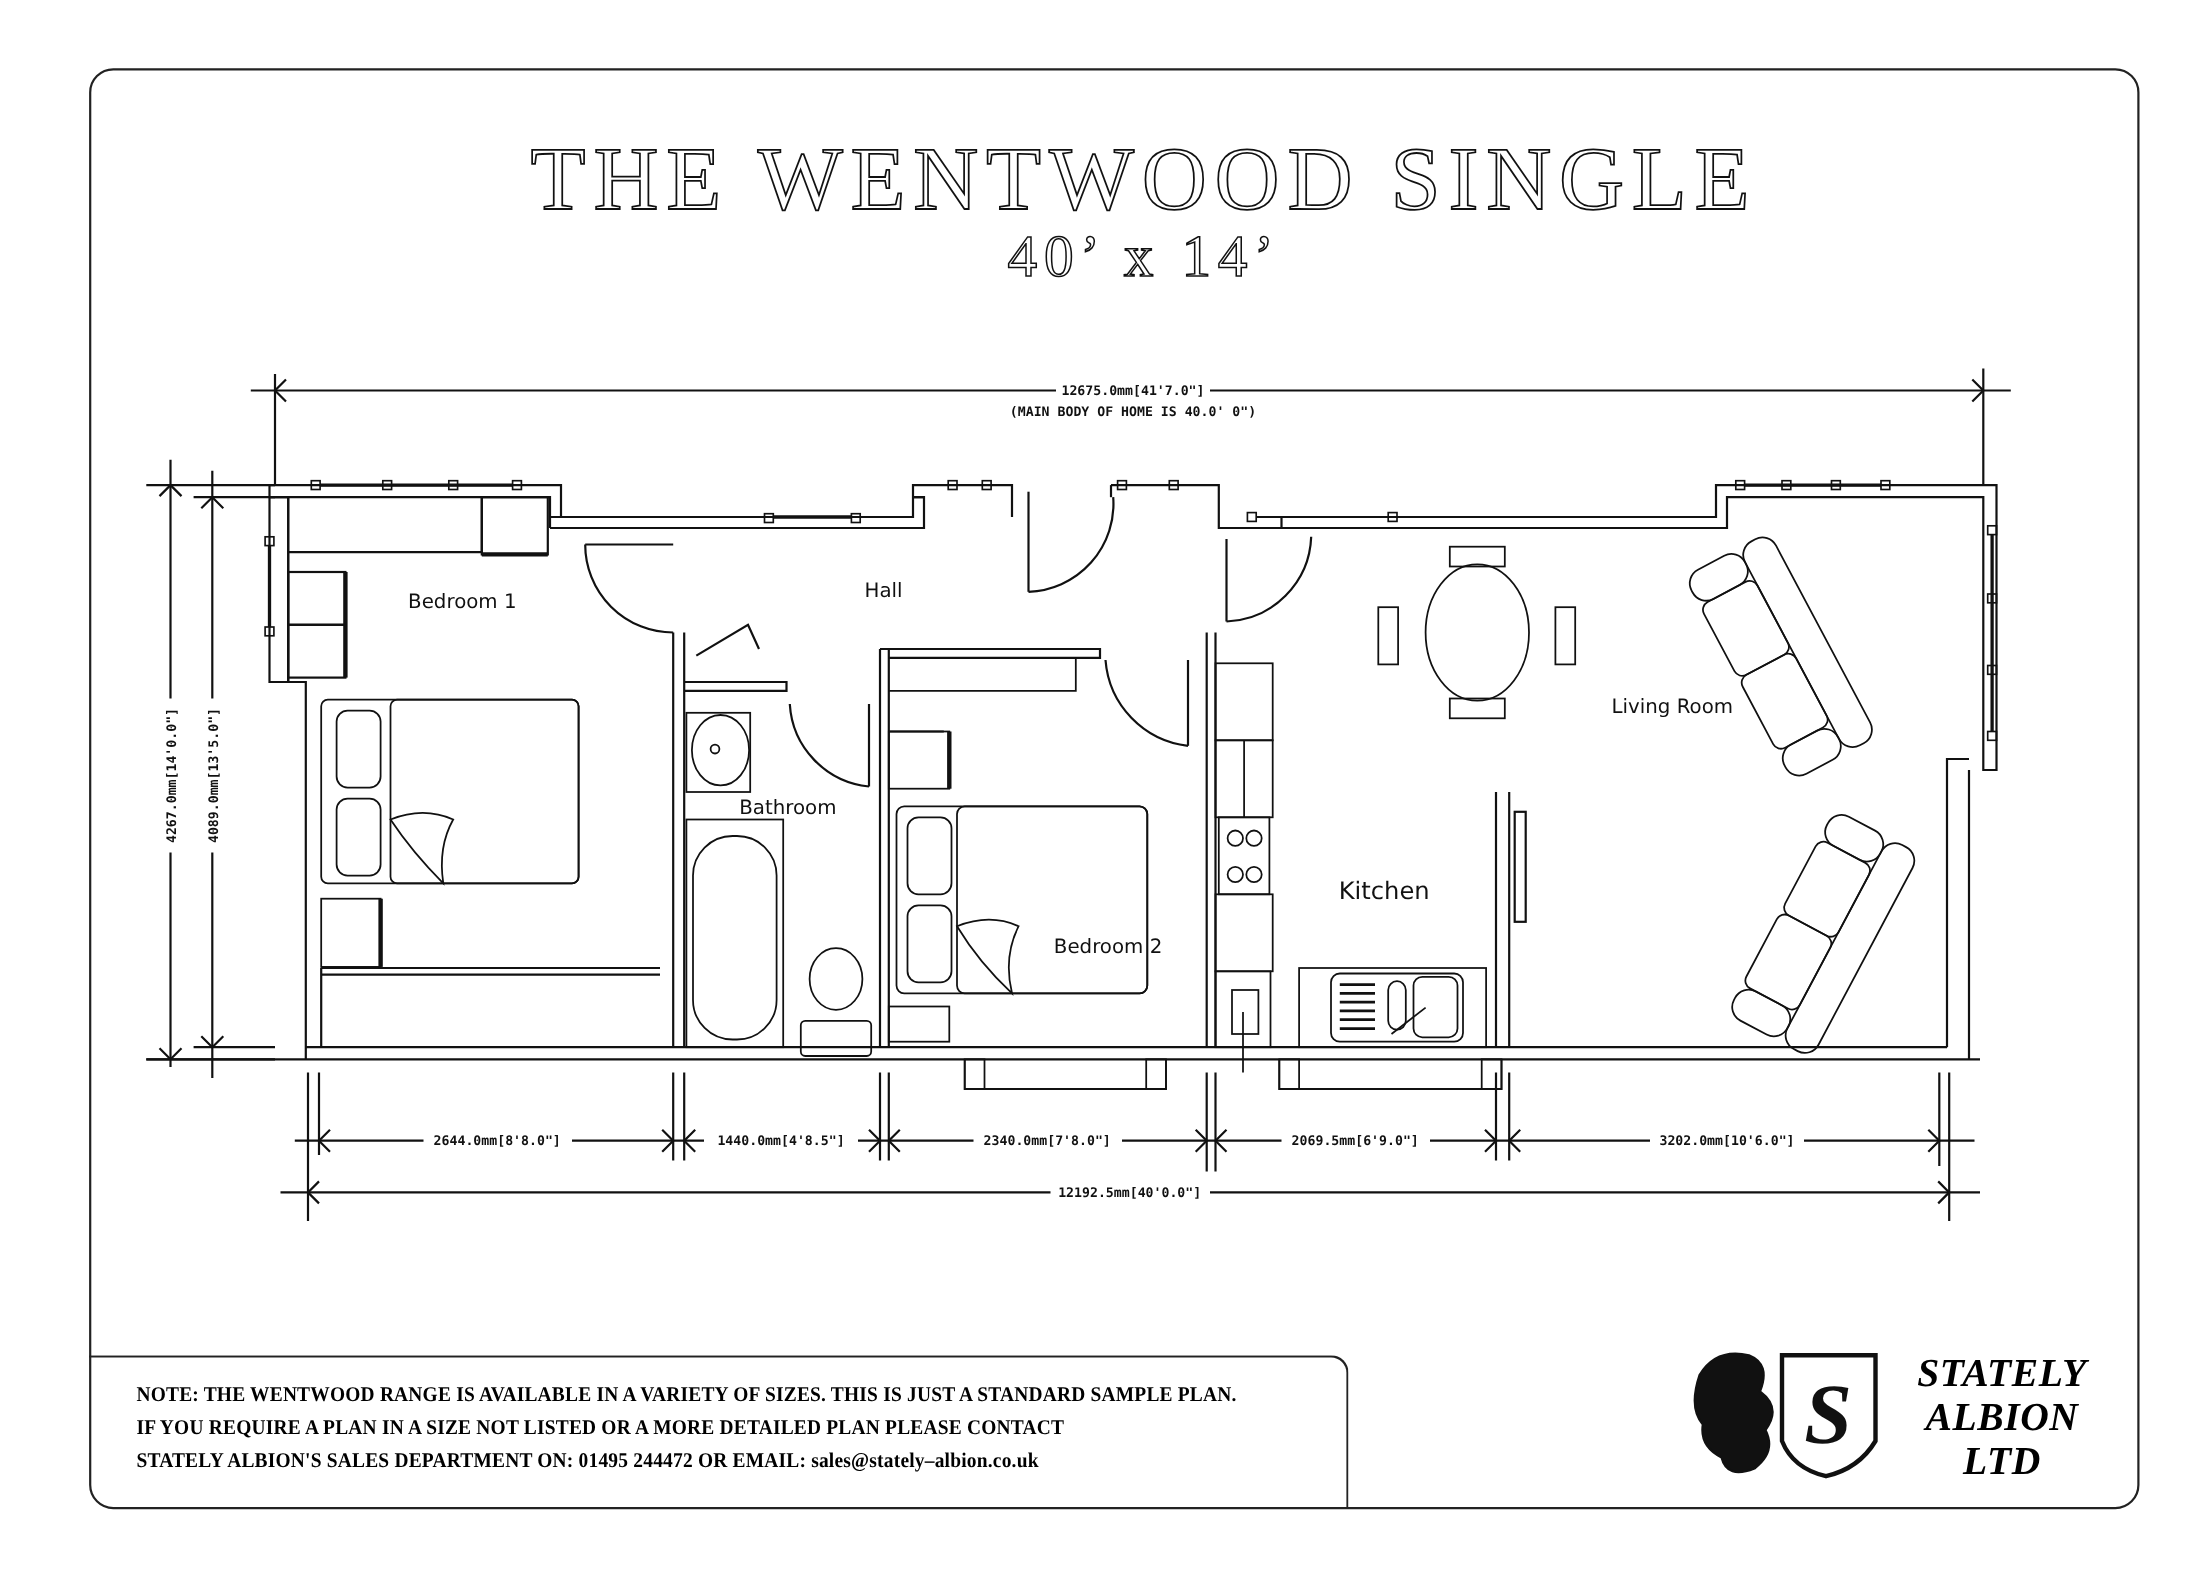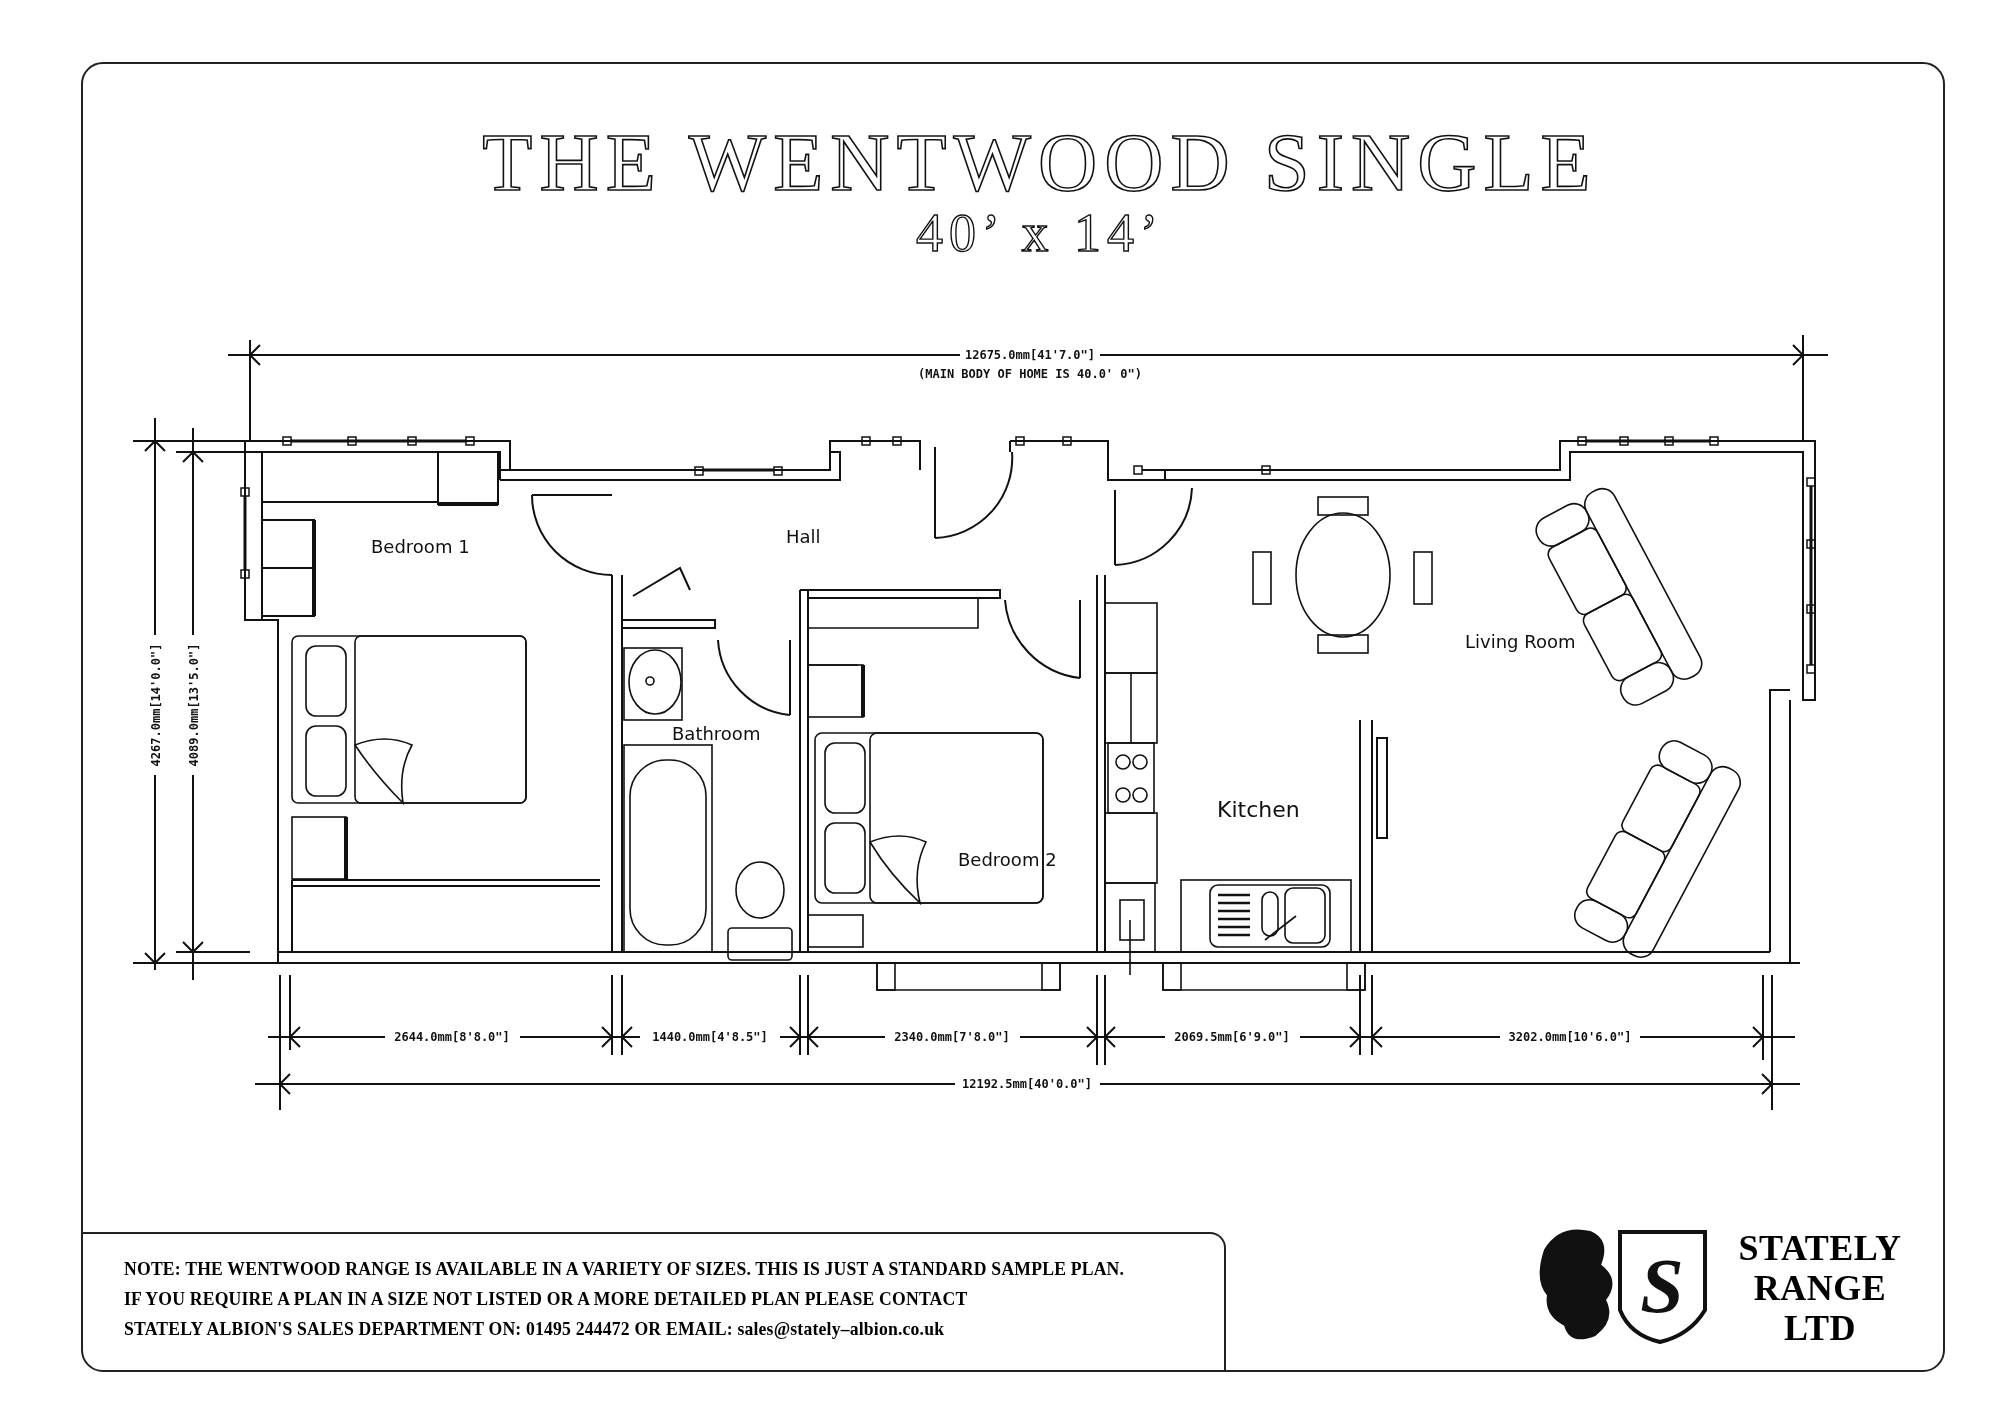--- a/index.html
+++ b/index.html
@@ -6,21 +6,21 @@
   body { width:2000px; height:1426px; position:relative; overflow:hidden; font-family:"Liberation Sans", sans-serif; color:#000; }
   .frame { position:absolute; left:81px; top:62px; width:1864px; height:1310px; border:2.5px solid #222; border-radius:22px; box-sizing:border-box; }
   .title { position:absolute; left:0; width:2080px; top:122px; text-align:center; font-family:"Liberation Serif", serif; font-size:82px; letter-spacing:7px; color:#fff; -webkit-text-stroke:1.6px #111; font-weight:normal; line-height:1; }
   .subtitle { position:absolute; left:0; width:2080px; top:206px; text-align:center; font-family:"Liberation Serif", serif; font-size:54px; letter-spacing:6px; color:#fff; -webkit-text-stroke:1.4px #111; line-height:1; }
   svg.plan { position:absolute; left:0; top:0; }
   .dimtxt { font-family:"DejaVu Sans Mono", monospace; font-size:12px; font-weight:bold; fill:#111; }
   .room { font-family:"DejaVu Sans", sans-serif; font-size:18px; fill:#111; }
   .roomL { font-family:"DejaVu Sans", sans-serif; font-size:22px; fill:#111; }
   .note-box { position:absolute; left:81px; top:1232px; width:1145px; height:140px; border-top:2.5px solid #222; border-right:2.5px solid #222; border-top-right-radius:16px; box-sizing:border-box; }
   .note-line { position:absolute; left:124px; font-family:"Liberation Serif", serif; font-size:19px; font-weight:bold; letter-spacing:0.2px; white-space:nowrap; transform:scaleX(0.93); transform-origin:left; }
-  .logo-text { position:absolute; left:1735px; top:1228px; width:170px; text-align:center; font-family:"Liberation Serif", serif; font-weight:bold; font-size:36px; line-height:40px; letter-spacing:0.5px; }
+  .logo-text { position:absolute; left:1735px; top:1228px; width:170px; text-align:center; font-family:"Liberation Serif", serif; font-weight:bold; font-size:36px; line-height:40px; letter-spacing:0.5px;font-style:italic; }
 </style>
 </head>
 <body>
 
 <div class="frame"></div>
 
 <div class="title">THE WENTWOOD SINGLE</div>
 <div class="subtitle">40’ x 14’</div>
 
 <svg class="plan" width="2000" height="1426" viewBox="0 0 2000 1426" fill="none" stroke="#111" stroke-width="2">
@@ -298,15 +298,15 @@
   </g>
 </svg>
 
 <div class="note-box"></div>
 <div class="note-line" style="top:1258px;">NOTE: THE WENTWOOD RANGE IS AVAILABLE IN A VARIETY OF SIZES. THIS IS JUST A STANDARD SAMPLE PLAN.</div>
 <div class="note-line" style="top:1288px;">IF YOU REQUIRE A PLAN IN A SIZE NOT LISTED OR A MORE DETAILED PLAN PLEASE CONTACT</div>
 <div class="note-line" style="top:1318px;">STATELY ALBION'S SALES DEPARTMENT ON: 01495 244472 OR EMAIL: sales@stately–albion.co.uk</div>
 
 <div class="logo-text">
   <div>STATELY</div>
-  <div>RANGE</div>
+  <div>ALBION</div>
   <div>LTD</div>
 </div>
 
 </body></html>

